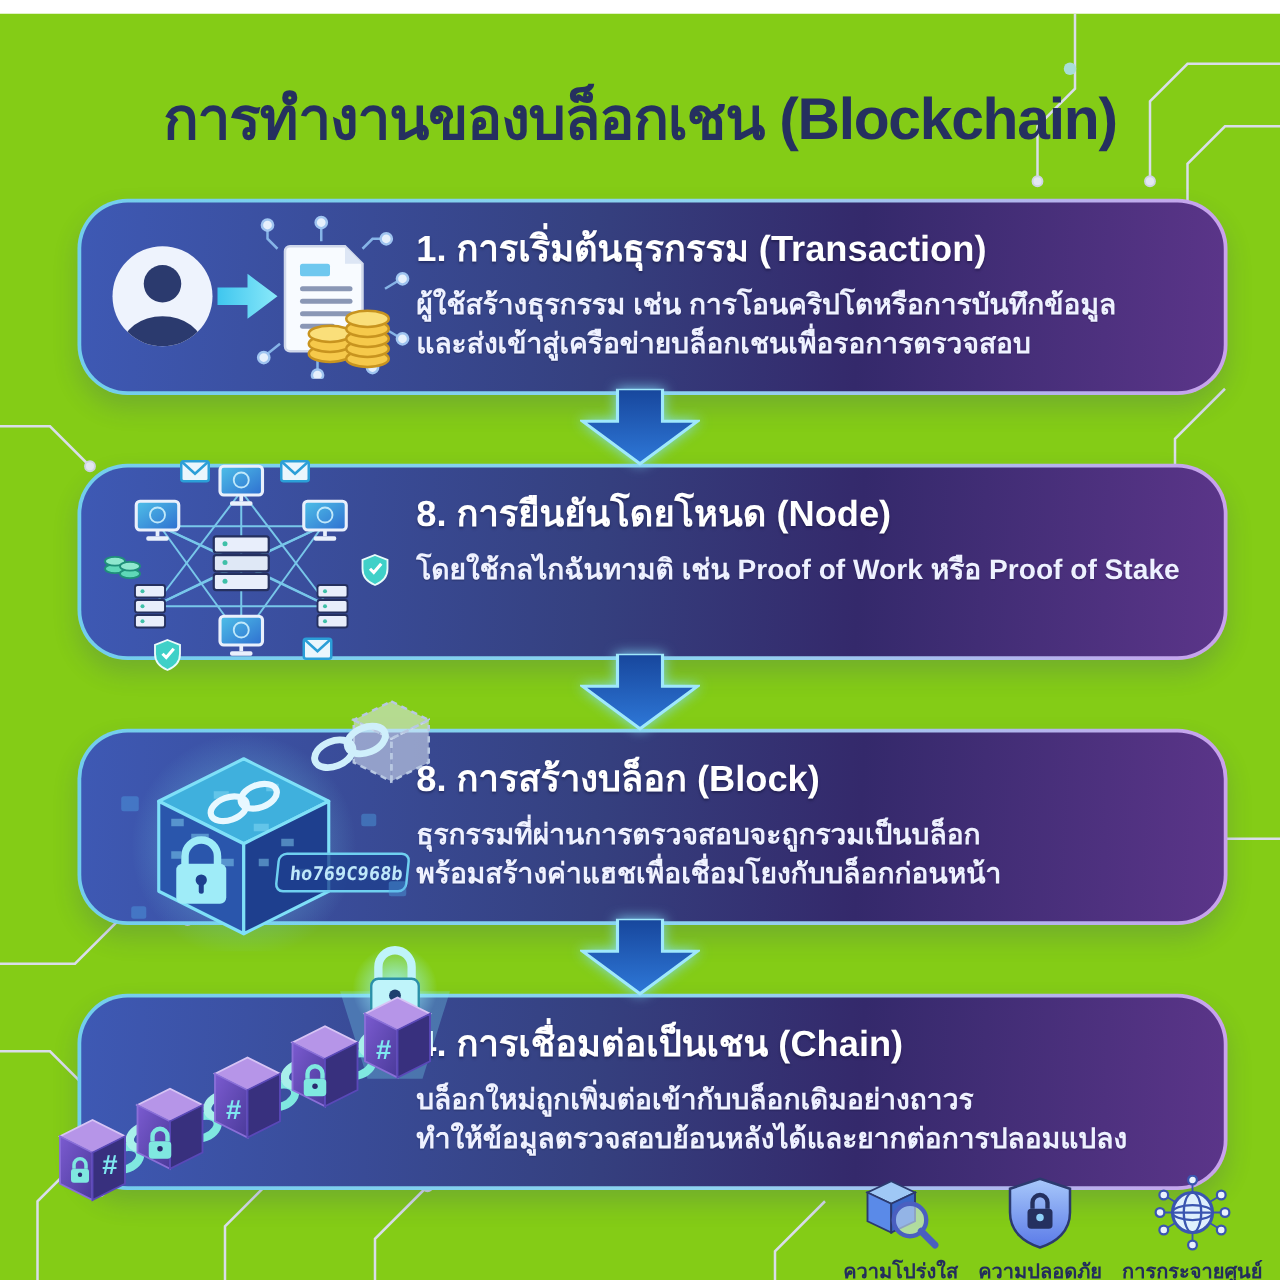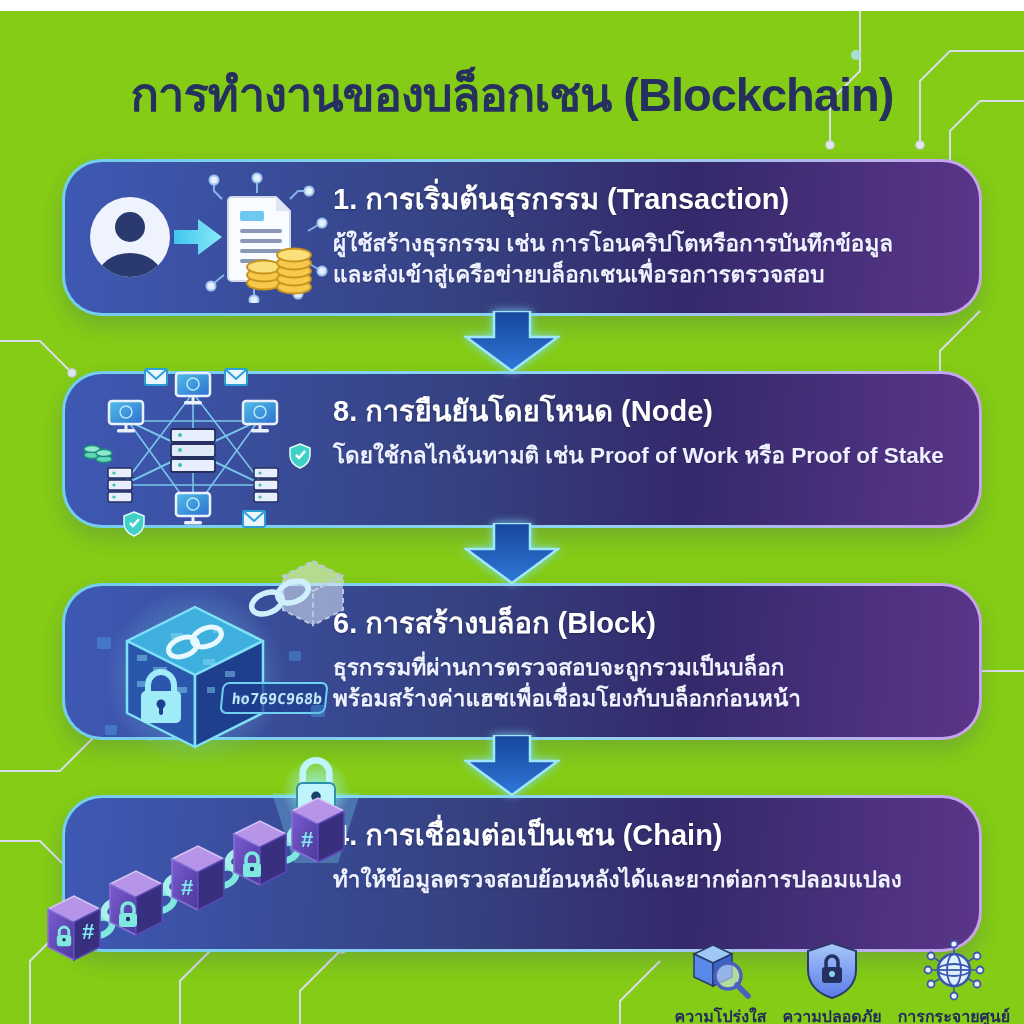--- a/index.html
+++ b/index.html
@@ -240,21 +240,21 @@
       <ellipse cx="36" cy="90" rx="8" ry="3.5" fill="#8fe8cf"></ellipse>
     </g>
   </svg>
   <svg class="down-arrow" id="arrow2" viewBox="0 0 96 62">
     <polygon points="30,0 66,0 66,26 94,26 48,60 2,26 30,26" fill="url(#arG)" stroke="#9fe8fb" stroke-width="2.5"></polygon>
   </svg>
 
   <section class="card" id="card3">
     <div class="card-inner">
       <div class="card-content">
-        <h2 class="card-title">6. การสร้างบล็อก (Block)</h2>
+        <h2 class="card-title">8. การสร้างบล็อก (Block)</h2>
         <p class="card-line">ธุรกรรมที่ผ่านการตรวจสอบจะถูกรวมเป็นบล็อก</p>
         <p class="card-line">พร้อมสร้างค่าแฮชเพื่อเชื่อมโยงกับบล็อกก่อนหน้า</p>
       </div>
     </div>
   </section>
   <svg class="illus" id="illus3" width="280" height="206" viewBox="0 0 280 206">
     <defs>
       <radialGradient id="cubeGlow" cx=".5" cy=".5" r=".5">
         <stop offset="0" stop-color="#7fe8f8" stop-opacity=".55"></stop>
           <stop offset="1" stop-color="#7fe8f8" stop-opacity="0"></stop>
@@ -317,20 +317,21 @@
     </g>
   </svg>
   <svg class="down-arrow" id="arrow3" viewBox="0 0 96 62">
     <polygon points="30,0 66,0 66,26 94,26 48,60 2,26 30,26" fill="url(#arG)" stroke="#9fe8fb" stroke-width="2.5"></polygon>
   </svg>
 
   <section class="card" id="card4">
     <div class="card-inner">
       <div class="card-content">
         <h2 class="card-title">4. การเชื่อมต่อเป็นเชน (Chain)</h2>
+        <p class="card-line">บล็อกใหม่ถูกเพิ่มต่อเข้ากับบล็อกเดิมอย่างถาวร</p>
         <p class="card-line">ทำให้ข้อมูลตรวจสอบย้อนหลังได้และยากต่อการปลอมแปลง</p>
       </div>
     </div>
   </section>
   <svg class="illus" id="illus4" width="330" height="218" viewBox="0 0 330 218">
     <defs>
       <linearGradient id="cubeF" x1="0" y1="0" x2="1" y2="1">
         <stop offset="0" stop-color="#7b5bd0"></stop>
           <stop offset="1" stop-color="#4a3a9a"></stop>
       </linearGradient>

